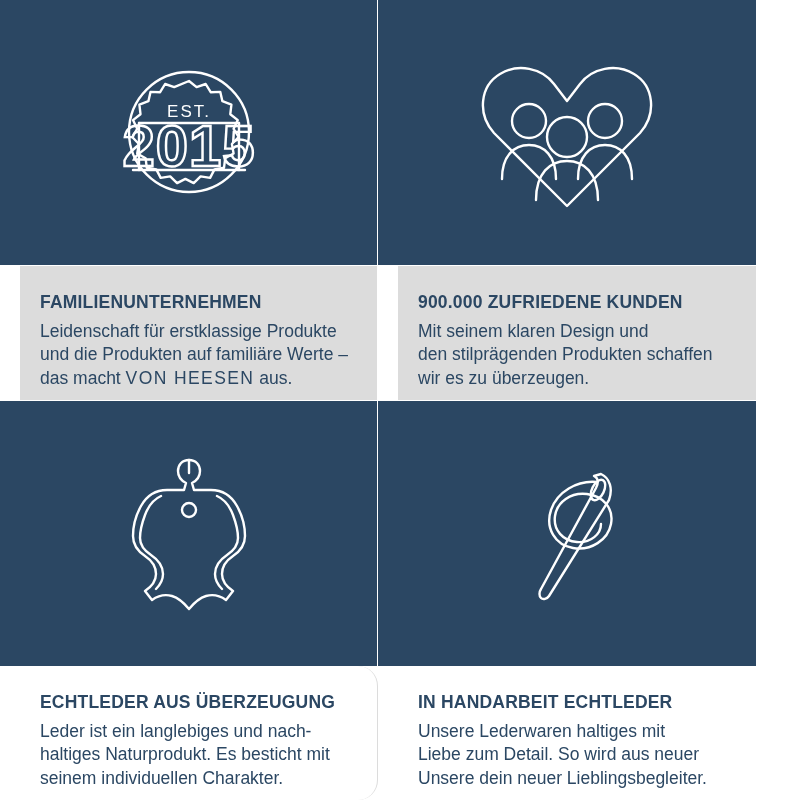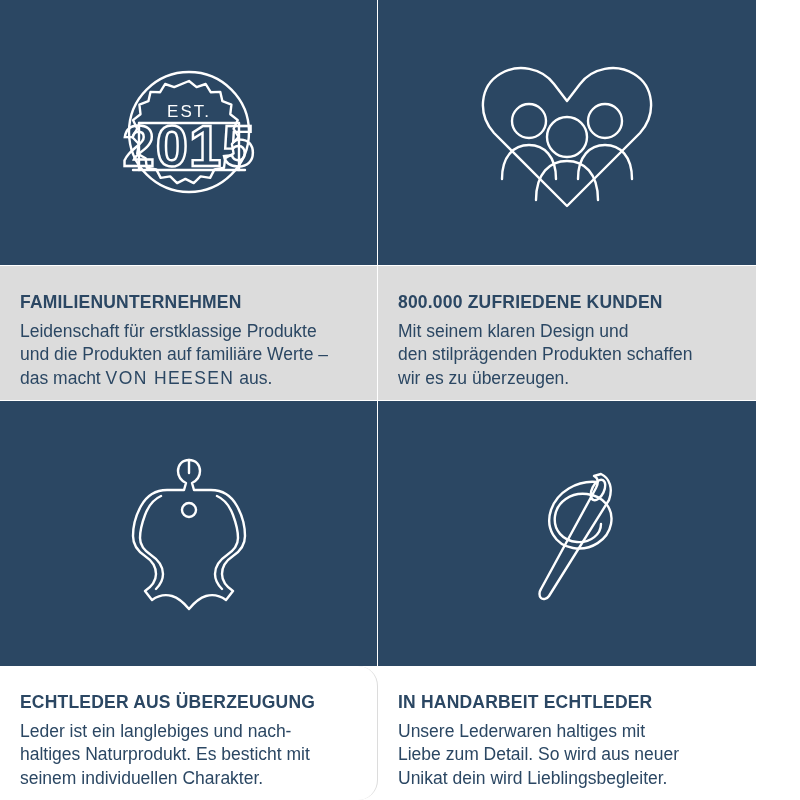--- a/index.html
+++ b/index.html
@@ -35,20 +35,21 @@
   }
   .q-tl .icon-area { border-right: 1px solid #ffffff; }
   .q-bl .icon-area { border-right: 1px solid #ffffff; }
   .q-tl .icon-area, .q-tr .icon-area { border-bottom: 1px solid #ffffff; }
   .q-bl .icon-area, .q-br .icon-area { border-top: 1px solid #ffffff; }
 
   .text-area {
     flex: 1;
     padding: 26px 17px 0 20px;
     box-sizing: border-box;
+    margin-left: 20px;
   }
   .q-tl .text-area, .q-tr .text-area {
     background: #dcdcdc;
   }
   .q-bl .text-area, .q-br .text-area {
     background: #ffffff;
     border-radius: 20px;
   }
   .q-tl .text-area { border-right: 1px solid #ffffff; }
   .q-bl .text-area { border-right: 1px solid #dcdcdc; }
@@ -135,21 +136,21 @@
           <circle cx="57" cy="73" r="17"></circle>
           <path d="M30 131 C30 108 42 97 57 97 C72 97 84 108 84 131"></path>
           <circle cx="133" cy="73" r="17"></circle>
           <path d="M106 131 C106 108 118 97 133 97 C148 97 160 108 160 131"></path>
           <circle cx="95" cy="89" r="20"></circle>
           <path d="M64 152 C64 125 78 113 95 113 C112 113 126 125 126 152"></path>
         </g>
       </svg>
     </div>
     <div class="text-area">
-      <p class="headline">800.000 ZUFRIEDENE KUNDEN</p>
+      <p class="headline">900.000 ZUFRIEDENE KUNDEN</p>
       <p class="body-text">
         <span>Mit seinem klaren Design und</span><br>
         <span>den stilprägenden Produkten schaffen</span><br>
         <span>wir es zu überzeugen.</span>
       </p>
     </div>
   </div>
 
   <div class="quadrant q-bl">
     <div class="icon-area">
@@ -181,18 +182,18 @@
           <ellipse cx="121" cy="46" rx="6" ry="11" transform="rotate(26 121 46)"></ellipse>
           <path d="M120 38 C100 36 80 48 74 66 C68 84 78 101 96 104 C114 107 131 96 134 80 C137 64 126 52 110 50 C94 48 80 58 78 72 C76 86 86 97 100 98 C114 99 124 90 124 80"></path>
         </g>
       </svg>
     </div>
     <div class="text-area">
       <p class="headline">IN HANDARBEIT ECHTLEDER</p>
       <p class="body-text">
         <span>Unsere Lederwaren haltiges mit</span><br>
         <span>Liebe zum Detail. So wird aus neuer</span><br>
-        <span>Unikat dein wird Lieblingsbegleiter.</span>
+        <span>Unsere dein neuer Lieblingsbegleiter.</span>
       </p>
     </div>
   </div>
 
 </div>
 
 </body></html>

